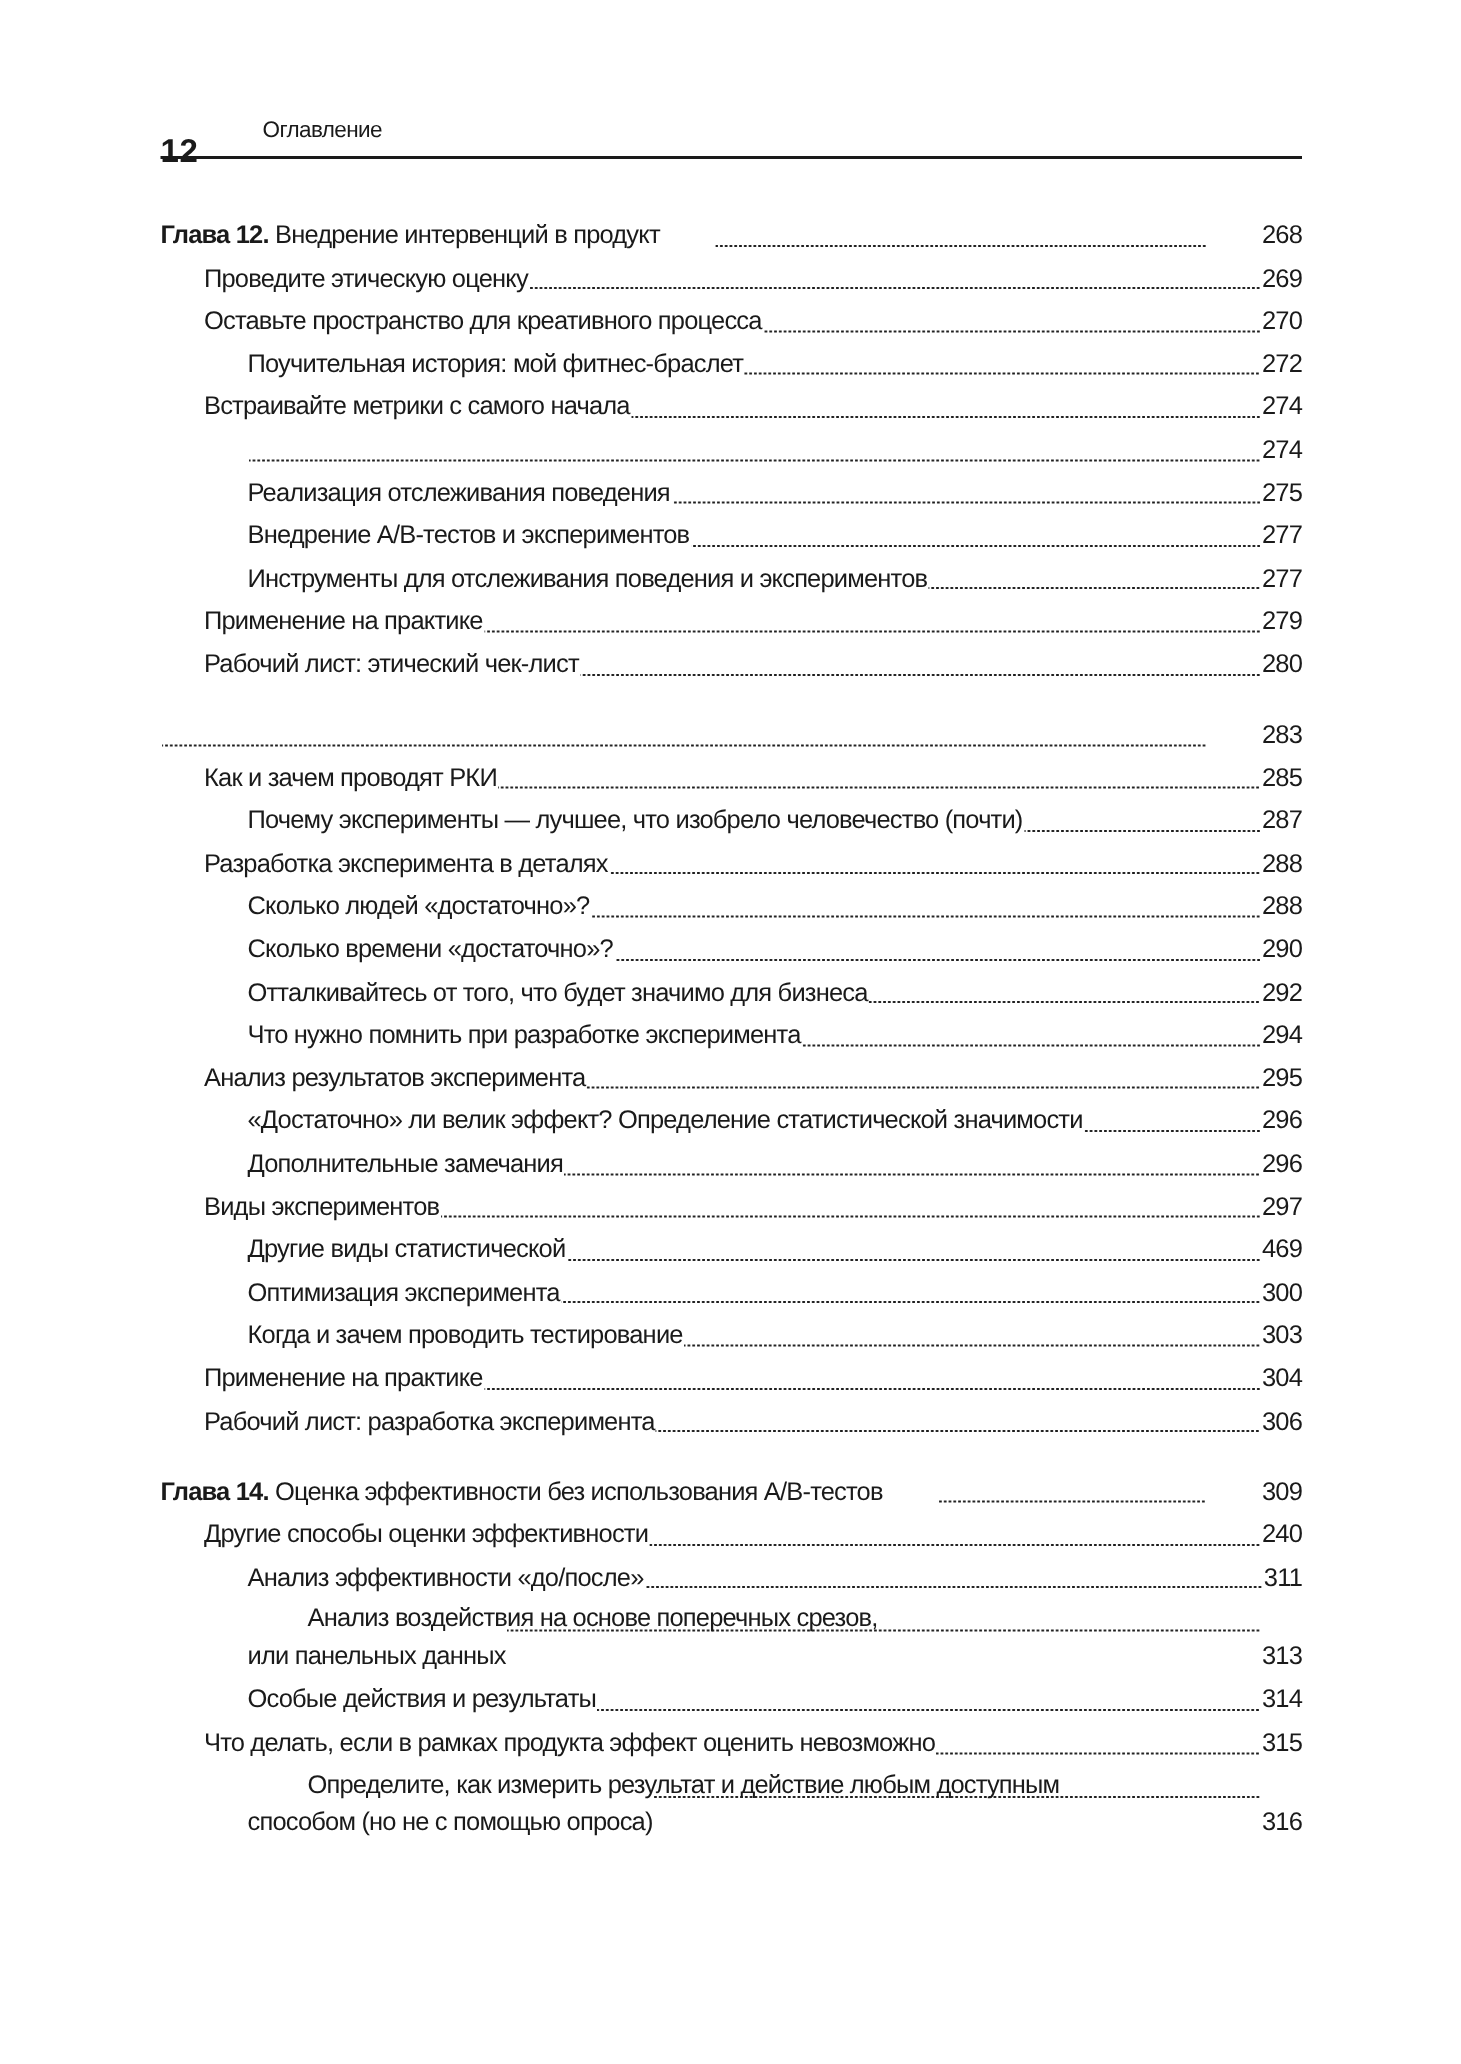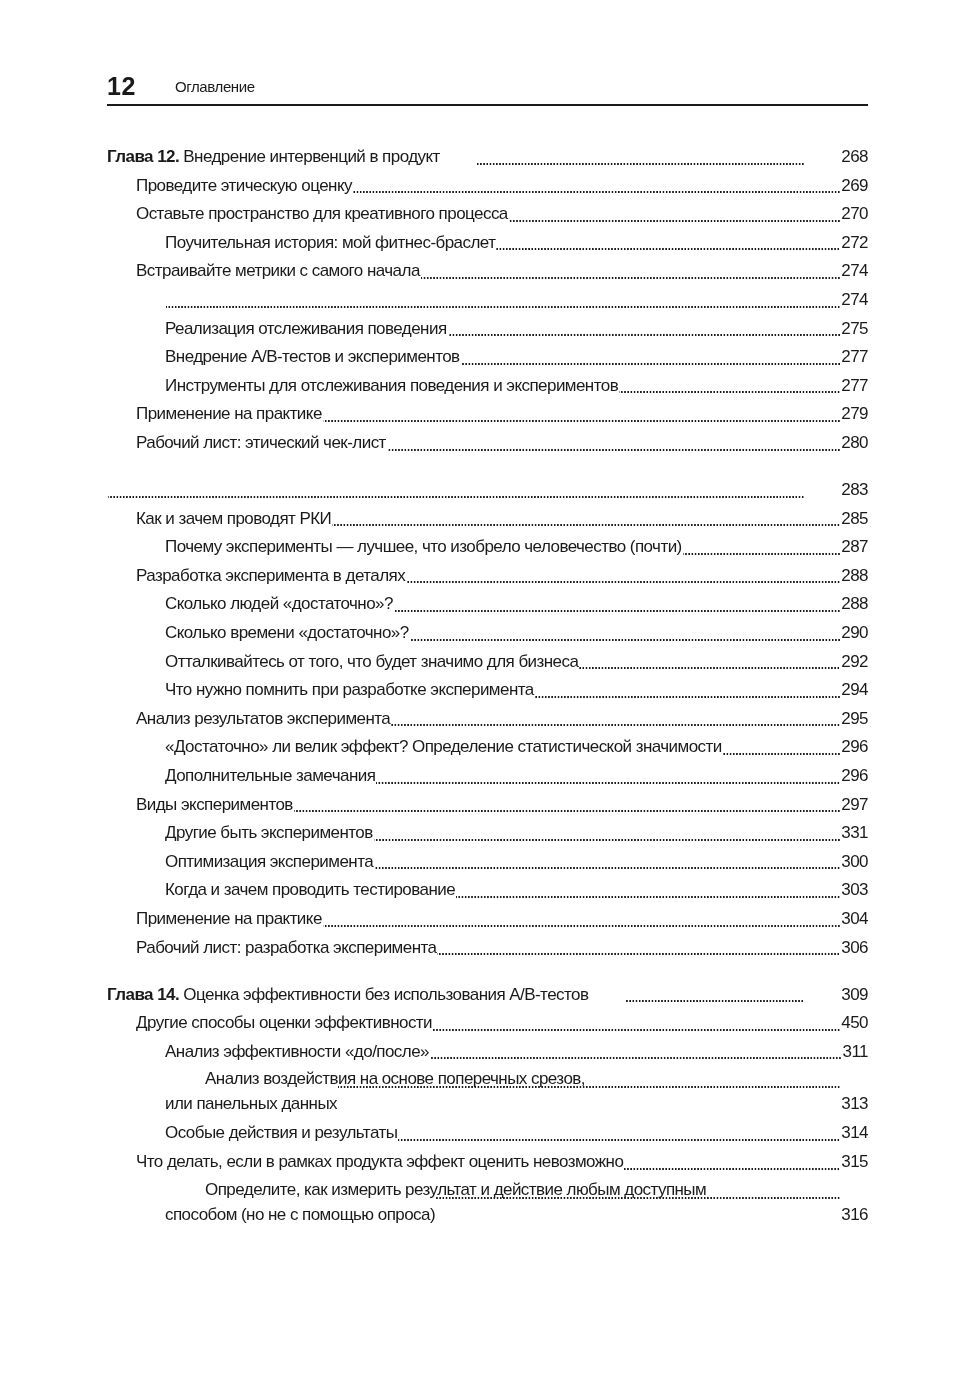--- a/index.html
+++ b/index.html
@@ -1,19 +1,19 @@
 <!DOCTYPE html>
 <html><head>
 <meta charset="utf-8">
 <style>
   html, body { margin:0; padding:0; background:#ffffff; }
   body { width:974px; height:1376px; position:relative; overflow:hidden;
          font-family:"Liberation Sans", "DejaVu Sans", sans-serif; color:#1a1a1a; }
   .header { position:absolute; left:107px; top:70px; width:761px; height:36px; }
-  .page-num { position:absolute; left:0; top:2px; font-size:25px; font-weight:bold; letter-spacing:0.5px; }
+  .page-num { position:absolute; left:0; top:18px; font-size:22px; font-weight:bold; letter-spacing:0.5px; }
   .running-title { position:absolute; left:68px; top:8px; font-size:15px; letter-spacing:-0.4px; }
   .rule { position:absolute; left:107px; top:104px; width:761px; height:2px; background:#1a1a1a; }
   .toc { position:absolute; left:107px; top:143px; width:761px; }
   .chapter { margin-bottom:18.5px; }
   .entry { display:flex; align-items:flex-end; font-size:17px; letter-spacing:-0.55px;
            line-height:28.6px; height:28.6px; }
   .entry.multi { height:auto; display:block; }
   .entry.l0 { padding-left:0;gap:36px; }
   .entry.l1 { padding-left:29px; }
   .entry.l2 { padding-left:58px; }
@@ -148,23 +148,23 @@
         <span class="title">Дополнительные замечания</span>
         <span class="dots"></span>
         <span class="pg">296</span>
       </div>
     <div class="entry l1">
         <span class="title">Виды экспериментов</span>
         <span class="dots"></span>
         <span class="pg">297</span>
       </div>
     <div class="entry l2">
-        <span class="title">Другие быть экспериментов</span>
-        <span class="dots"></span>
-        <span class="pg">331</span>
+        <span class="title">Другие виды статистической</span>
+        <span class="dots"></span>
+        <span class="pg">469</span>
       </div>
     <div class="entry l2">
         <span class="title">Оптимизация эксперимента</span>
         <span class="dots"></span>
         <span class="pg">300</span>
       </div>
     <div class="entry l2">
         <span class="title">Когда и зачем проводить тестирование</span>
         <span class="dots"></span>
         <span class="pg">303</span>
@@ -183,21 +183,21 @@
 
   <div class="chapter">
     <div class="entry l0">
       <span class="title"><b>Глава 14.</b> <span>Оценка эффективности без использования A/B-тестов</span></span>
       <span class="dots"></span>
       <span class="pg">309</span>
     </div>
     <div class="entry l1">
         <span class="title">Другие способы оценки эффективности</span>
         <span class="dots"></span>
-        <span class="pg">450</span>
+        <span class="pg">240</span>
       </div>
     <div class="entry l2">
         <span class="title">Анализ эффективности «до/после»</span>
         <span class="dots"></span>
         <span class="pg">311</span>
       </div>
     <div class="entry l2 multi">
       <span class="line1">Анализ воздействия на основе поперечных срезов,</span>
       <div class="line2">
           <span class="title">или панельных данных</span>

